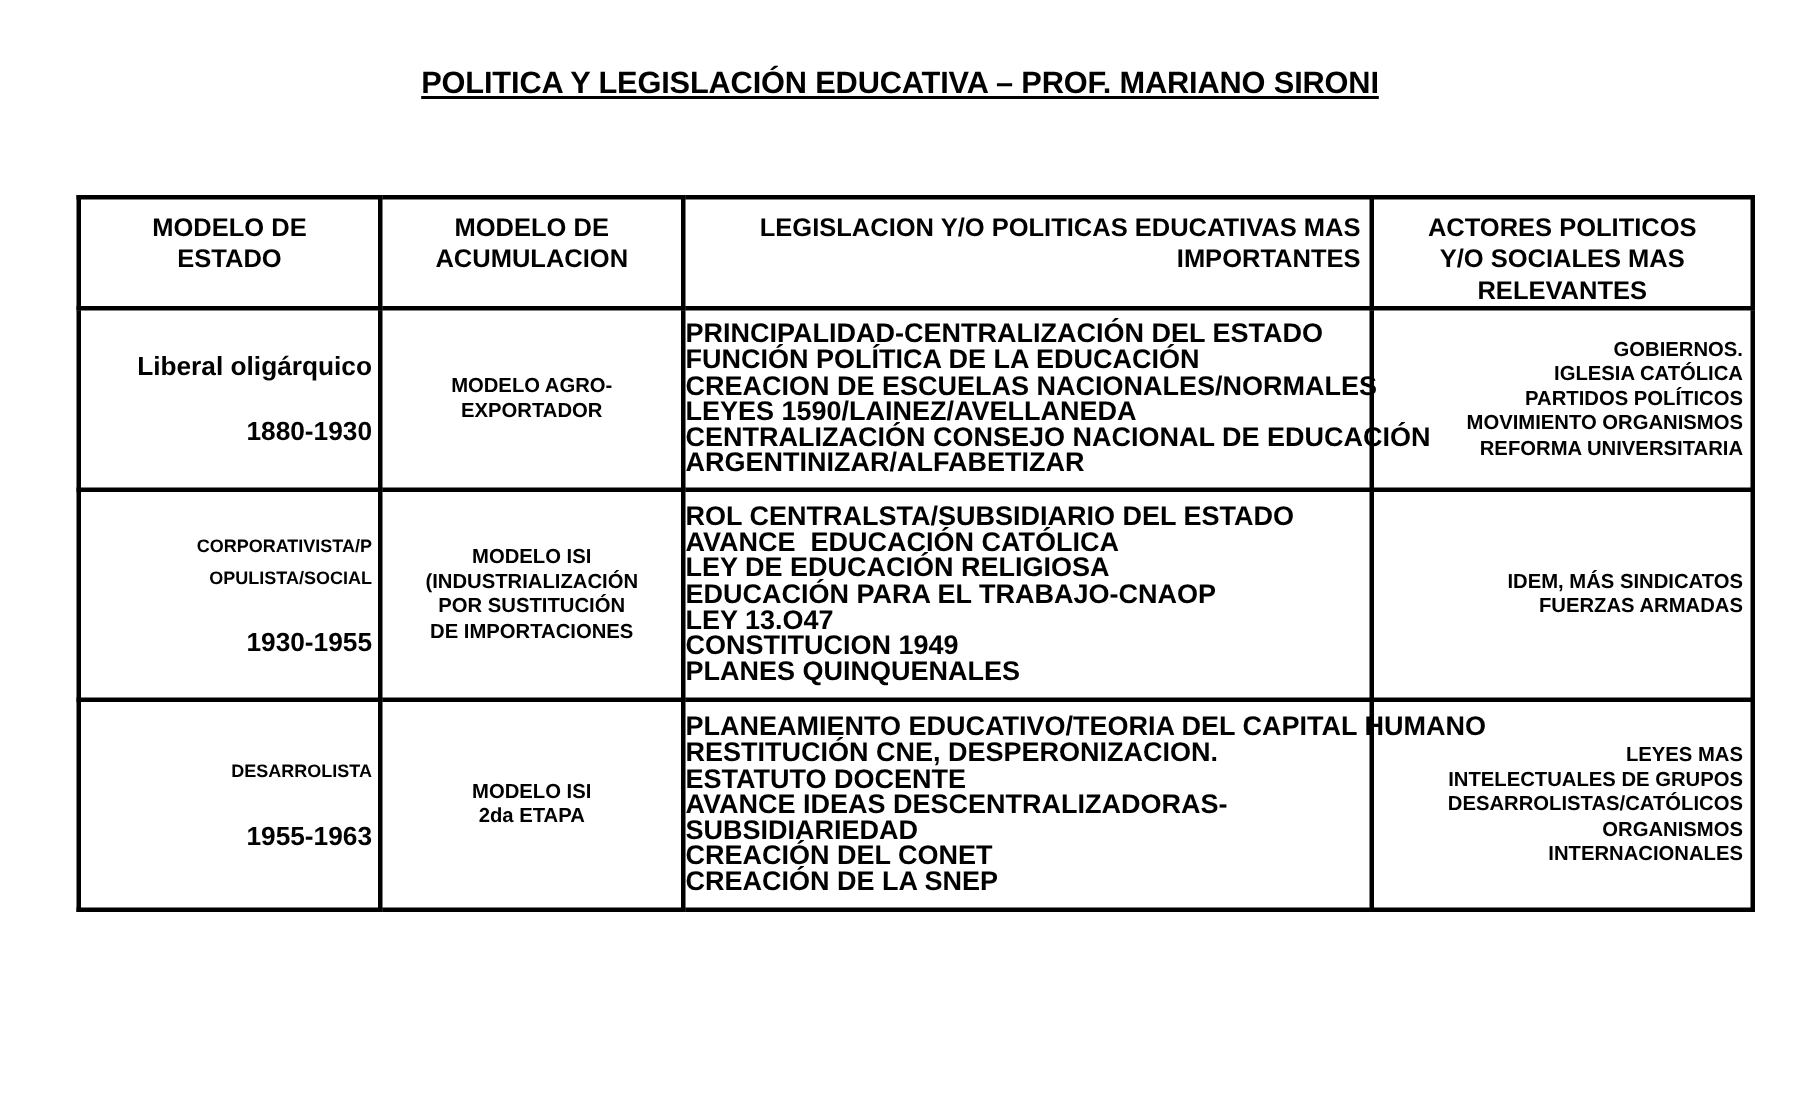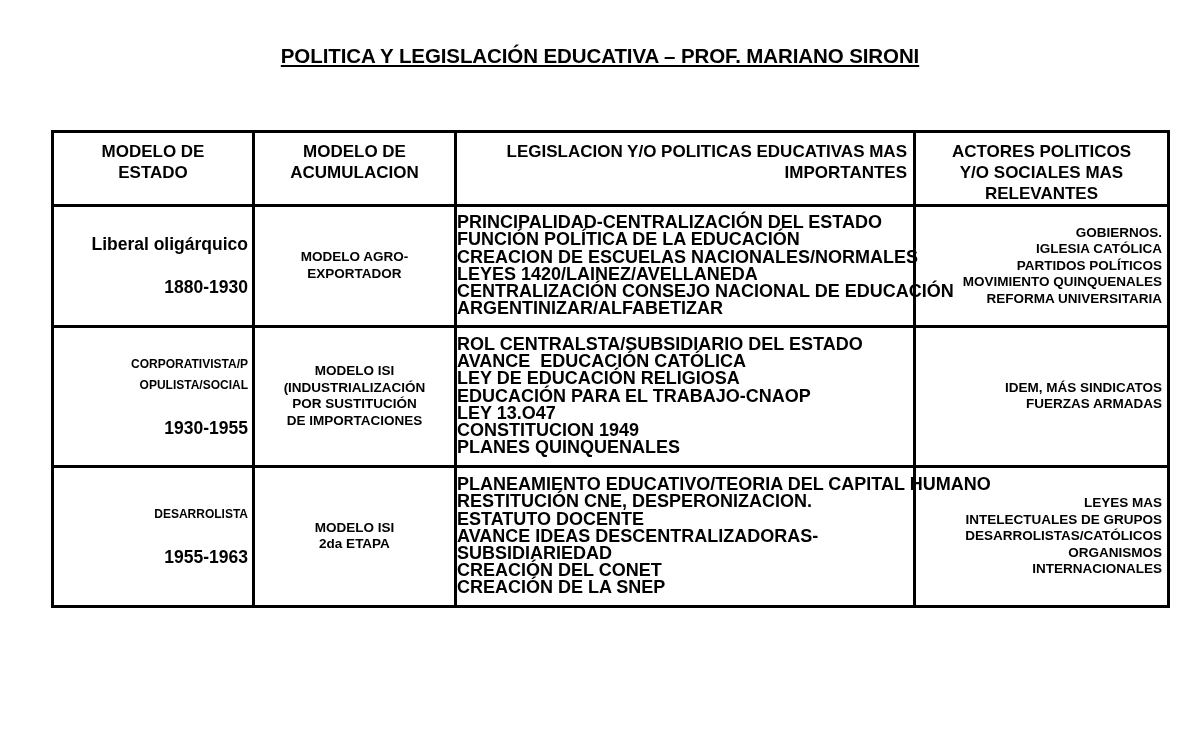--- a/index.html
+++ b/index.html
@@ -193,30 +193,30 @@
           <td>
             <div class="accum-cell">
               <div>MODELO AGRO-</div>
               <div>EXPORTADOR</div>
             </div>
           </td>
           <td class="leg-cell">
             <div class="leg-line">PRINCIPALIDAD-CENTRALIZACIÓN DEL ESTADO</div>
             <div class="leg-line">FUNCIÓN POLÍTICA DE LA EDUCACIÓN</div>
             <div class="leg-line">CREACION DE ESCUELAS NACIONALES/NORMALES</div>
-            <div class="leg-line">LEYES 1420/LAINEZ/AVELLANEDA</div>
+            <div class="leg-line">LEYES 1590/LAINEZ/AVELLANEDA</div>
             <div class="leg-line">CENTRALIZACIÓN CONSEJO NACIONAL DE EDUCACIÓN</div>
             <div class="leg-line">ARGENTINIZAR/ALFABETIZAR</div>
           </td>
           <td>
             <div class="actors-cell">
               <div>GOBIERNOS.</div>
               <div>IGLESIA CATÓLICA</div>
               <div>PARTIDOS POLÍTICOS</div>
-              <div>MOVIMIENTO QUINQUENALES</div>
+              <div>MOVIMIENTO ORGANISMOS</div>
               <div>REFORMA UNIVERSITARIA</div>
             </div>
           </td>
         </tr>
 
         <tr class="body-row">
           <td>
             <div class="state-cell">
               <div class="state-name">CORPORATIVISTA/P OPULISTA/SOCIAL</div>
               <div class="state-years">1930-1955</div>

